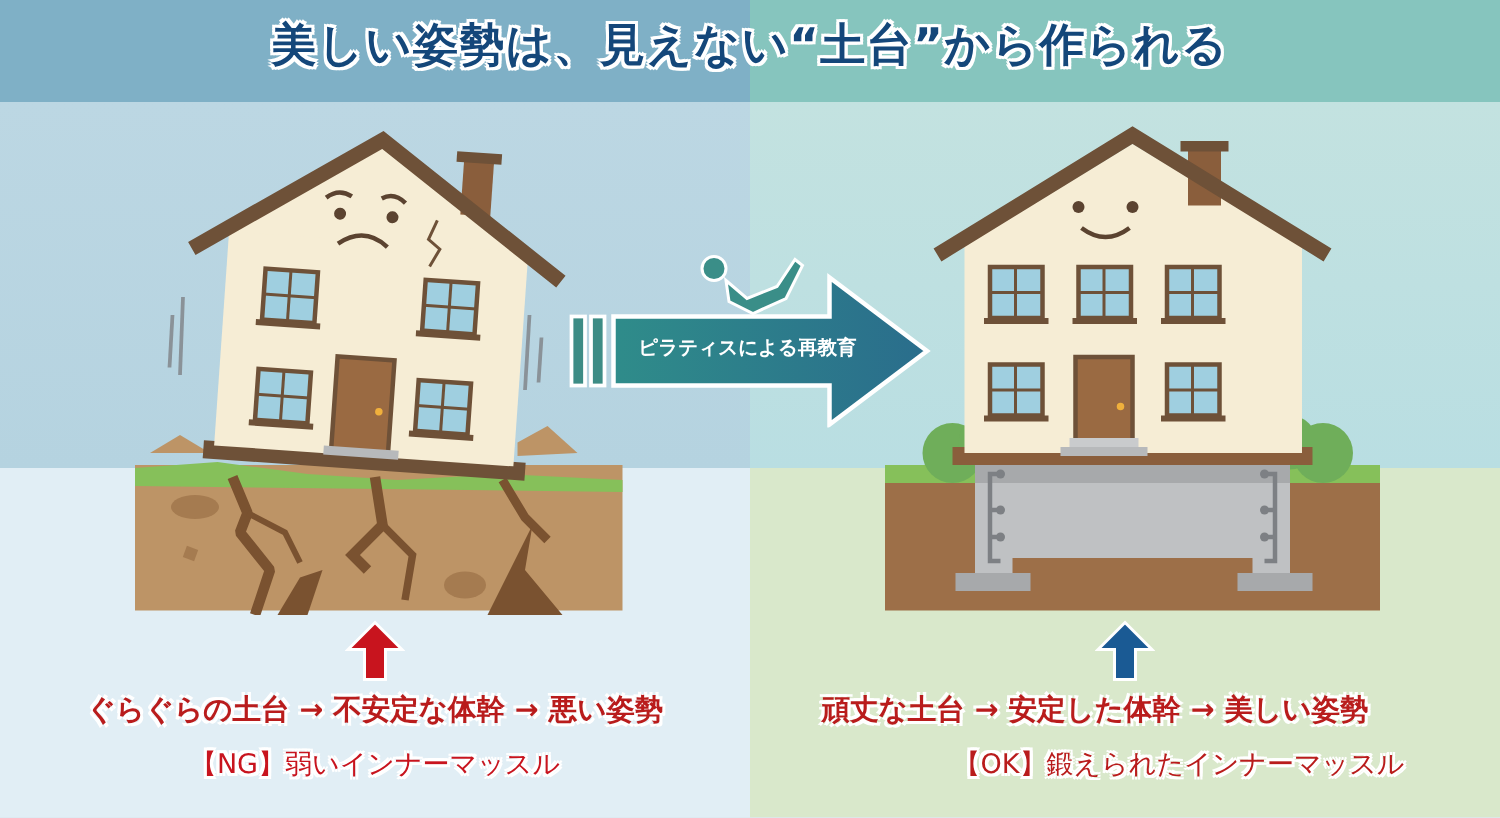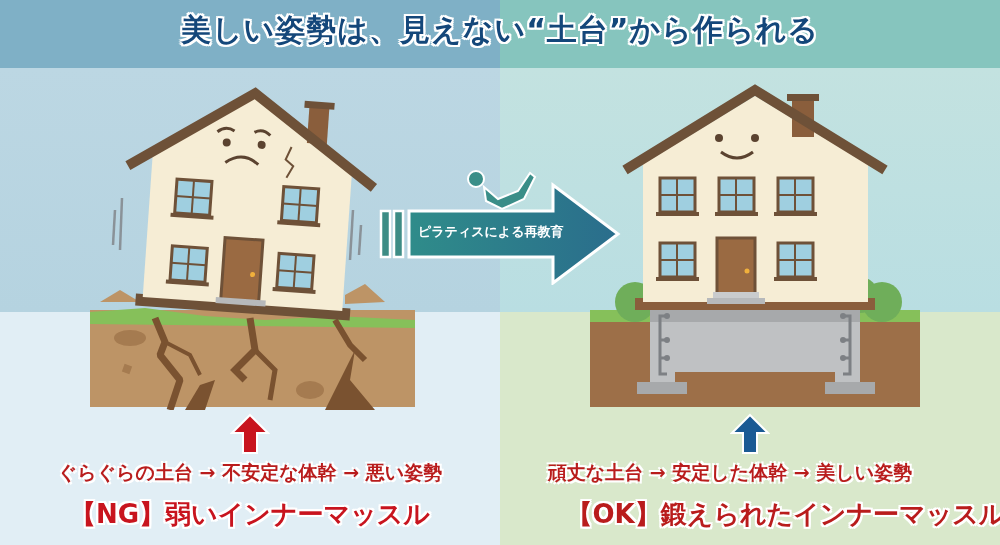--- a/index.html
+++ b/index.html
@@ -26,30 +26,30 @@
     text-shadow: -2px -2px 0 #fff, 2px -2px 0 #fff, -2px 2px 0 #fff, 2px 2px 0 #fff,
                  0 -2px 0 #fff, 0 2px 0 #fff, -2px 0 0 #fff, 2px 0 0 #fff;
   }
 
   .scene { position: absolute; }
   .caption {
     position: absolute; text-align: center; font-weight: bold; color: #b91c1c; font-size: 19px;
     text-shadow: -2px -2px 0 #fff, 2px -2px 0 #fff, -2px 2px 0 #fff, 2px 2px 0 #fff;
   }
   .verdict {
-    position: absolute; text-align: center; font-weight: bold; font-size: 26px;
+    position: absolute; text-align: center; font-weight: normal; font-size: 18px;
     text-shadow: -2px -2px 0 #fff, 2px -2px 0 #fff, -2px 2px 0 #fff, 2px 2px 0 #fff,
                  0 -2px 0 #fff, 0 2px 0 #fff, -2px 0 0 #fff, 2px 0 0 #fff;
   }
   .verdict.ng { color: #c8141e; }
   .verdict.ok { color: #b91c1c; margin-left: 36px; }
 
   .center-arrow { position: absolute; left: 378px; top: 165px; width: 245px; height: 120px; }
   .arrow-label {
-    position: absolute; left: 418px; top: 223px; width: 170px; text-align: left;
+    position: absolute; left: 401px; top: 223px; width: 170px; text-align: right;
     color: #fff; font-size: 13px; font-weight: bold;
   }
 </style>
 </head>
 <body>
 
 <div class="half left">
   <div class="band-top"></div>
   <div class="band-sky"></div>
   <div class="band-ground"></div>

